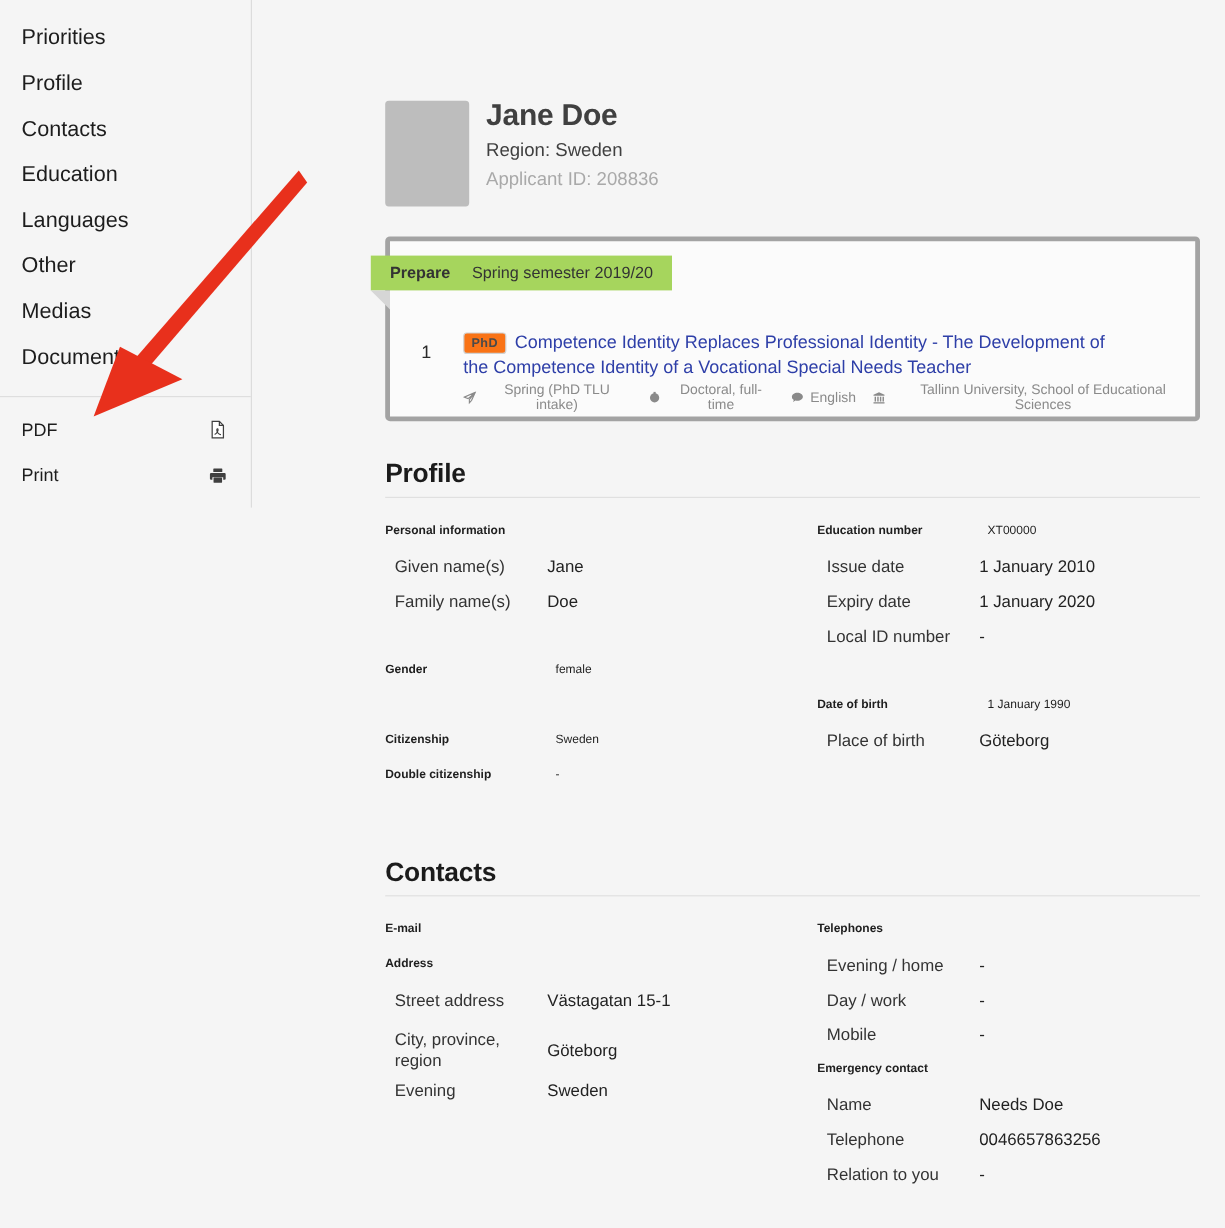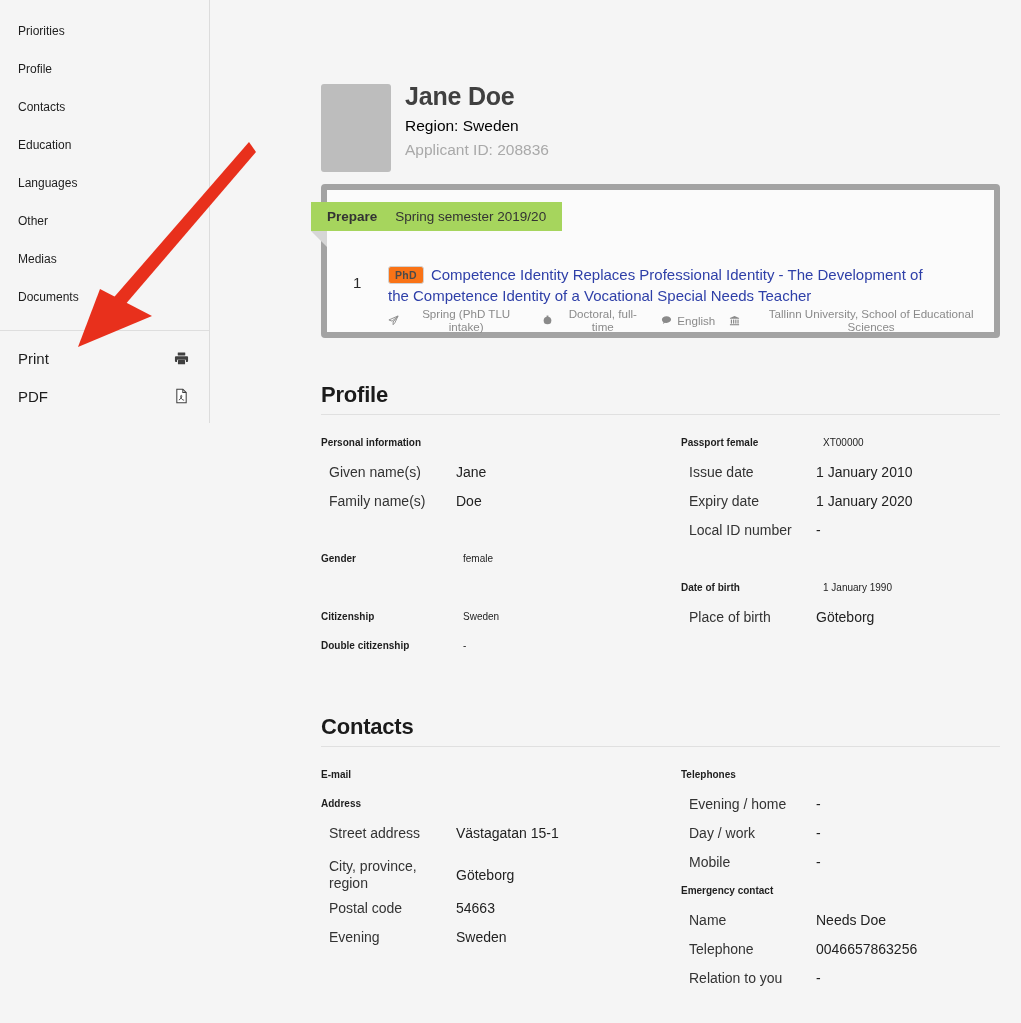--- a/index.html
+++ b/index.html
@@ -14,21 +14,21 @@
   #root { position: relative; width: 1021px; height: 1023px; }
 
   
   #sidebar {
     position: absolute; left: 0; top: 0;
     width: 210px; height: 423px;
     border-right: 1px solid #dcdcdc;
   }
   .nav-item {
     height: 38px; line-height: 38px;
-    padding-left: 18px; font-size: 12px; color: #1d1d1d;
+    padding-left: 18px; font-size: 18px; color: #1d1d1d;
     cursor: pointer;
   }
   #nav-top { padding-top: 12px; }
   .side-divider {
     height: 1px; background: #dedede; margin: 14px 0 8px 0;
   }
   .tool-item {
     height: 38px; display: flex; align-items: center;
     padding-left: 18px; padding-right: 20px;
     font-size: 15px; color: #1d1d1d; cursor: pointer;
@@ -46,32 +46,32 @@
   #avatar {
     position: absolute; left: 0; top: 0;
     width: 70px; height: 88px; background: #bdbdbd; border-radius: 3px;
   }
   #applicant-name {
     position: absolute; left: 84px; top: -2px;
     font-size: 25px; font-weight: bold; color: #404040; letter-spacing: -0.2px;
   }
   #applicant-region {
     position: absolute; left: 84px; top: 33px;
-    font-size: 15.5px; color: #000000;
+    font-size: 15.5px; color: #404040;
   }
   #applicant-id {
     position: absolute; left: 84px; top: 57px;
     font-size: 15.5px; color: #a9a9a9; text-align: right;
   }
 
   
   #app-card {
-    position: absolute; left: 81px; top: 184px;
+    position: absolute; left: 81px; top: 197px;
     width: 679px; height: 154px;
-    background: #fbfbfb; border: 6px solid #a3a3a3; border-radius: 4px;
+    background: #fbfbfb; border: 4px solid #a3a3a3; border-radius: 4px;
   }
   #ribbon-wrap { position: absolute; left: -16px; top: 12px; }
   #ribbon {
     position: relative;
     display: inline-flex; align-items: center; gap: 18px;
     height: 29px; padding: 0 16px;
     background: #a6d55d;
     font-size: 13.5px; color: #333;
   }
   #ribbon .ribbon-status { font-weight: bold; }
@@ -159,36 +159,36 @@
       <div class="nav-item"><span>Languages</span></div>
       <div class="nav-item"><span>Other</span></div>
       <div class="nav-item"><span>Medias</span></div>
       <div class="nav-item"><span>Documents</span></div>
     </div>
 
     <div class="side-divider"></div>
 
     <div>
       <div class="tool-item">
+        <span class="tool-label">PDF</span>
+        <span class="tool-icon">
+          <svg width="15" height="16" viewBox="0 0 16 17" fill="none" stroke="#3f3f3f" stroke-width="1.1">
+            <path d="M3 1.2h6.4L13 4.8v11H3z" fill="#fff"></path>
+            <path d="M9.4 1.2v3.6H13"></path>
+            <path d="M5.2 12.8c2.4-1.2 3.4-3.6 3-4.6-.4-1-1.4-.2-1 1.4.5 2 2.3 3.6 3.6 3.3" stroke-width="1"></path>
+          </svg>
+        </span>
+      </div>
+      <div class="tool-item">
         <span class="tool-label">Print</span>
         <span class="tool-icon">
           <svg width="15" height="15" viewBox="0 0 16 16" fill="#3f3f3f">
             <rect x="4" y="1.5" width="8" height="3.2" rx="0.4"></rect>
             <path d="M2 5.6h12a1 1 0 0 1 1 1v4a1 1 0 0 1-1 1h-1.2V9.2H3.2v2.4H2a1 1 0 0 1-1-1v-4a1 1 0 0 1 1-1z"></path>
             <rect x="4.2" y="9.6" width="7.6" height="4.6" rx="0.4"></rect>
-          </svg>
-        </span>
-      </div>
-      <div class="tool-item">
-        <span class="tool-label">PDF</span>
-        <span class="tool-icon">
-          <svg width="15" height="16" viewBox="0 0 16 17" fill="none" stroke="#3f3f3f" stroke-width="1.1">
-            <path d="M3 1.2h6.4L13 4.8v11H3z" fill="#fff"></path>
-            <path d="M9.4 1.2v3.6H13"></path>
-            <path d="M5.2 12.8c2.4-1.2 3.4-3.6 3-4.6-.4-1-1.4-.2-1 1.4.5 2 2.3 3.6 3.6 3.3" stroke-width="1"></path>
           </svg>
         </span>
       </div>
     </div>
   </div>
 
   <div id="main">
 
     <div id="profile-header">
       <div id="avatar"></div>
@@ -281,21 +281,21 @@
             <span class="gh-value">Sweden</span>
           </div>
           <div class="grp-header with-value">
             <span class="gh-label">Double citizenship</span>
             <span class="gh-value">-</span>
           </div>
         </div>
 
         <div class="col col-right">
           <div class="grp-header with-value">
-            <span class="gh-label">Passport female</span>
+            <span class="gh-label">Education number</span>
             <span class="gh-value">XT00000</span>
           </div>
           <div class="field">
             <span class="f-label">Issue date</span>
             <span class="f-value">1 January 2010</span>
           </div>
           <div class="field">
             <span class="f-label">Expiry date</span>
             <span class="f-value">1 January 2020</span>
           </div>
@@ -325,24 +325,20 @@
         <div class="col col-left">
           <div class="grp-header">E-mail</div>
           <div class="grp-header">Address</div>
           <div class="field">
             <span class="f-label">Street address</span>
             <span class="f-value">Västagatan 15-1</span>
           </div>
           <div class="field tall">
             <span class="f-label">City, province, region</span>
             <span class="f-value">Göteborg</span>
-          </div>
-          <div class="field">
-            <span class="f-label">Postal code</span>
-            <span class="f-value">54663</span>
           </div>
           <div class="field">
             <span class="f-label">Evening</span>
             <span class="f-value">Sweden</span>
           </div>
         </div>
 
         <div class="col col-right">
           <div class="grp-header">Telephones</div>
           <div class="field">

